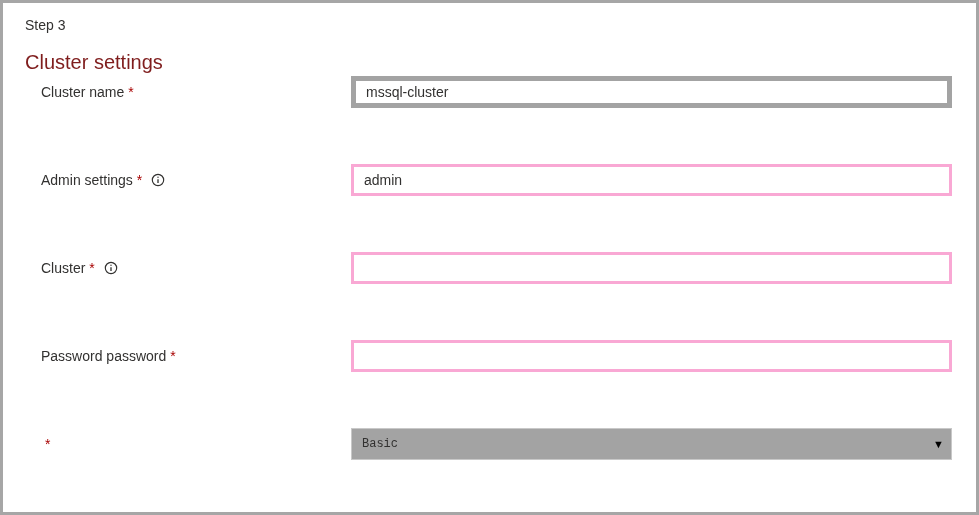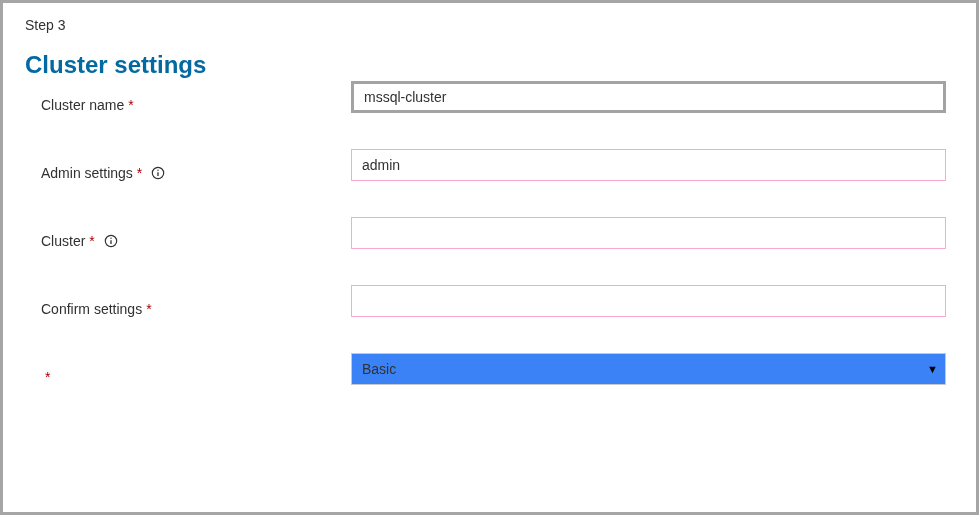--- a/index.html
+++ b/index.html
@@ -15,47 +15,47 @@
       overflow: hidden;
     }
     .outer-frame {
       width: 979px;
       height: 515px;
       border: 3px solid #a6a6a6;
       background: #fff;
       padding: 0;
     }
     .content {
-      padding: 14px 30px 0 22px;
+      padding: 14px 24px 0 22px;
     }
     .step-label {
       font-size: 14px;
       color: #323130;
       font-weight: 400;
       margin-bottom: 18px;
     }
     .page-title {
-      font-size: 24px;
-      font-weight: 700;
-      color: #0369a1;
+      font-size: 20px;
+      font-weight: 400;
+      color: #7f1d1d;
       margin-bottom: 2px;
     }
     .page-subtitle {
       font-size: 14px;
       color: #323130;
       font-weight: 400;
       margin-bottom: 60px;
     }
     .form-area {
       padding-left: 16px;
     }
     .form-row {
       display: flex;
-      align-items: flex-end;
-      margin-bottom: 36px;
+      align-items: center;
+      margin-bottom: 56px;
     }
     .label-col {
       width: 310px;
       display: flex;
       align-items: center;
       font-size: 14px;
       color: #323130;
     }
     .required {
       color: #a80000;
@@ -74,44 +74,44 @@
       width: 14px;
       height: 14px;
     }
     .input-col {
       flex: 1;
       max-width: 608px;
     }
     .text-input {
       width: 100%;
       height: 32px;
-      border: 1px solid #f9a8d4;
+      border: 3px solid #f9a8d4;
       padding: 0 10px;
       font-size: 14px;
       font-family: inherit;
       color: #323130;
       background: #fff;
       outline: none;
     }
     .text-input.focused {
-      border: 3px solid #a3a3a3;
+      border: 5px solid #a3a3a3;
     }
     .select-wrap {
       position: relative;
       width: 100%;
     }
     .select-input {
       width: 100%;
       height: 32px;
       border: 1px solid #c8c8c8;
       padding: 0 30px 0 10px;
-      font-size: 14px;
-      font-family: Liberation Sans, sans-serif;
-      color: #323130;
-      background: #3b82f6;
+      font-size: 12px;
+      font-family: Liberation Mono, monospace;
+      color: #323130;
+      background: #a3a3a3;
       appearance: none;
       -webkit-appearance: none;
       -moz-appearance: none;
       outline: none;
       cursor: pointer;
     }
     .select-caret {
       position: absolute;
       right: 8px;
       top: 50%;
@@ -170,21 +170,21 @@
             </svg>
           </span>
         </div>
         <div class="input-col">
           <input type="password" class="text-input" value="" style="">
         </div>
       </div>
 
       <div class="form-row">
         <div class="label-col">
-          <span>Confirm settings</span>
+          <span>Password password</span>
           <span class="required">*</span>
         </div>
         <div class="input-col">
           <input type="password" class="text-input" value="" style="">
         </div>
       </div>
 
       <div class="form-row">
         <div class="label-col">
           <span class="required">*</span>

